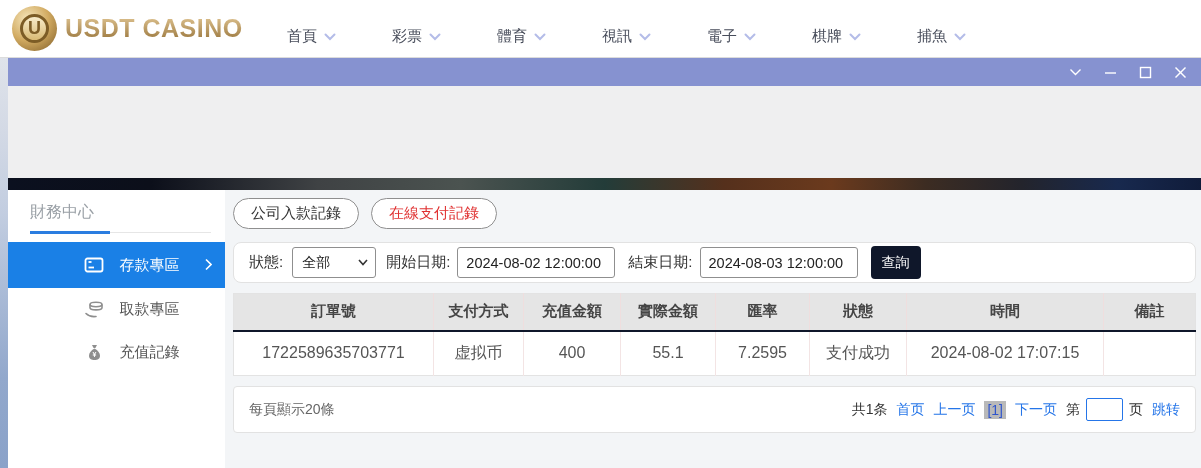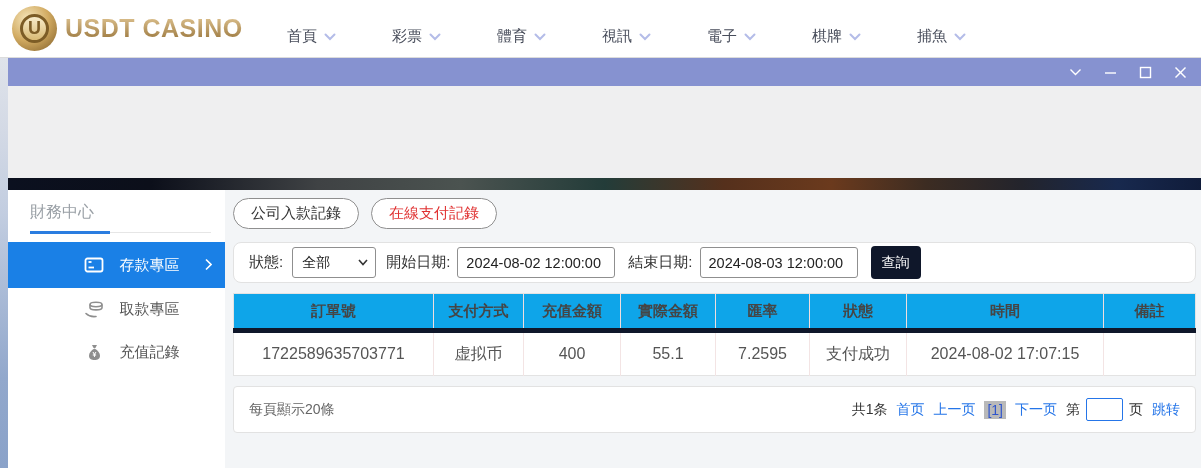--- a/index.html
+++ b/index.html
@@ -70,22 +70,22 @@
                  display:flex; align-items:center; justify-content:space-between; padding:0 7px 0 9px;
                  margin:0 10px 0 9px; font-size:14px; color:#222; cursor:pointer; }
   .f-label { white-space:nowrap; }
   .date-input { width:158px; height:31px; border:1px solid #8f8f8f; border-radius:3px; padding:0 8px;
                 font-size:14.5px; color:#222; font-family:inherit; margin:0 13px 0 7px; }
   .search-btn { width:50px; height:33px; background:#0f172a; color:#fff; border:none; border-radius:4px;
                 font-size:14px; cursor:pointer; font-family:inherit; }
 
   .table-wrap { margin-top:10px; }
   table { width:100%; border-collapse:collapse; background:#fff; border:1px solid #e3e3e3; table-layout:fixed; }
-  thead th { height:37px; background:#0ea5e9; font-size:15px; color:#454545; font-weight:bold;
-             border-bottom:5px solid #0f172a; border-left:1px solid #efdede; }
+  thead th { height:37px; background:#e5e5e5; font-size:15px; color:#454545; font-weight:bold;
+             border-bottom:2px solid #0f172a; border-left:1px solid #efdede; }
   thead th:first-child { border-left:none; }
   tbody td { height:45px; text-align:center; font-size:16px; color:#555; background:#fff;
              border-left:1px solid #f3e4e4; }
   tbody td:first-child { border-left:none; }
 
   .pagebox { margin-top:10px; background:#fff; border:1px solid #e2e2e2; border-radius:4px; height:47px;
              display:flex; align-items:center; justify-content:space-between; padding:0 15px; }
   .pag-left { font-size:14px; color:#666; }
   .pag-right { display:flex; align-items:center; gap:9px; font-size:14px; color:#333; }
   .pag-link { color:#2575e8; cursor:pointer; }

